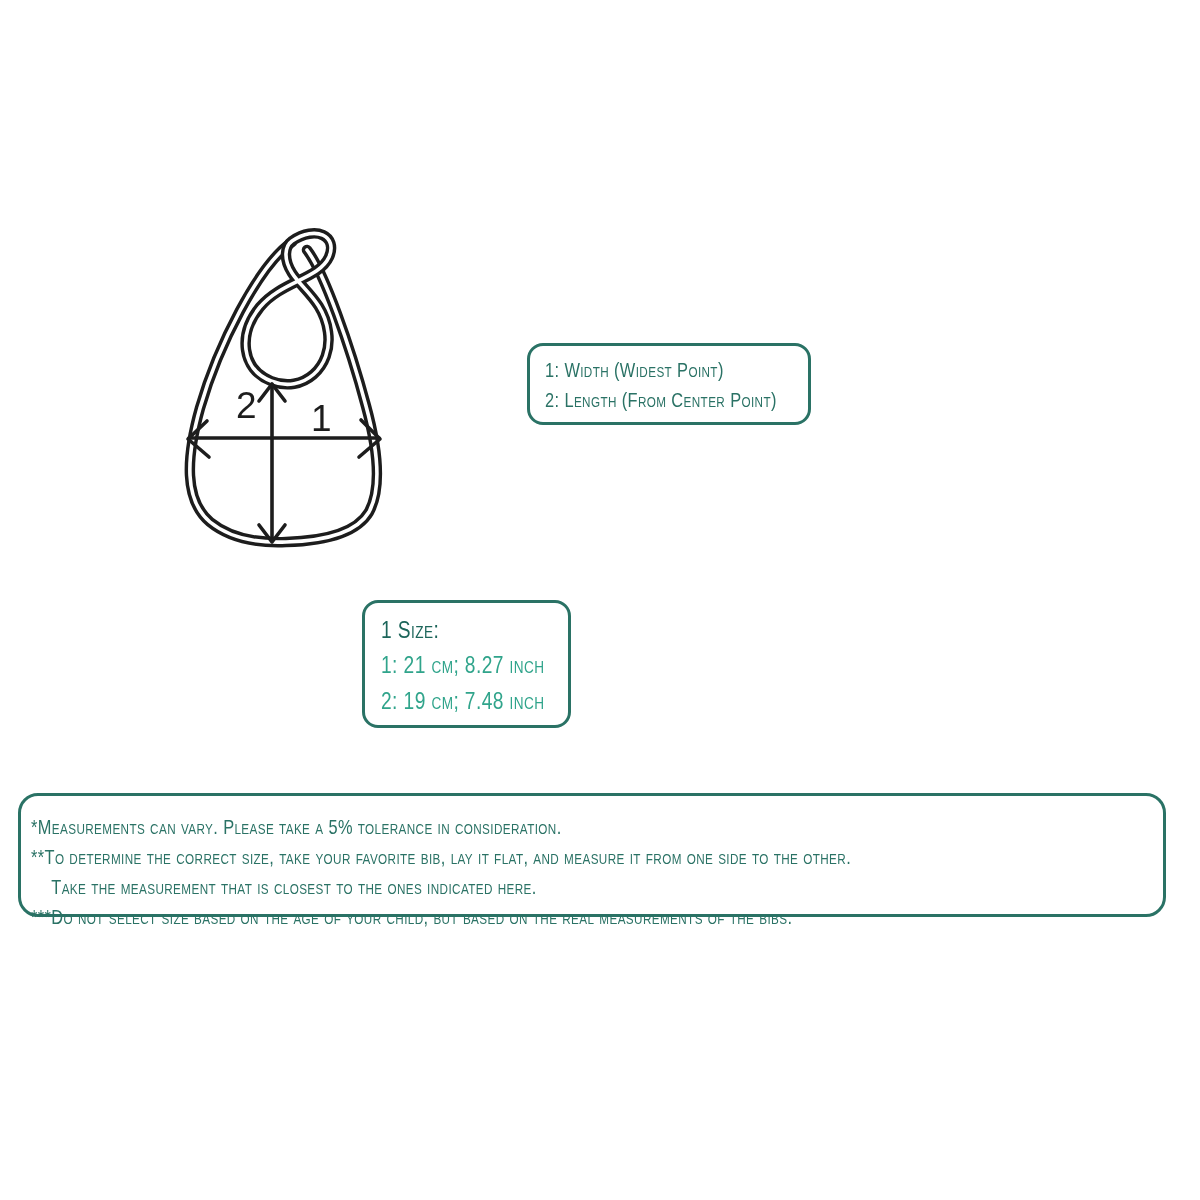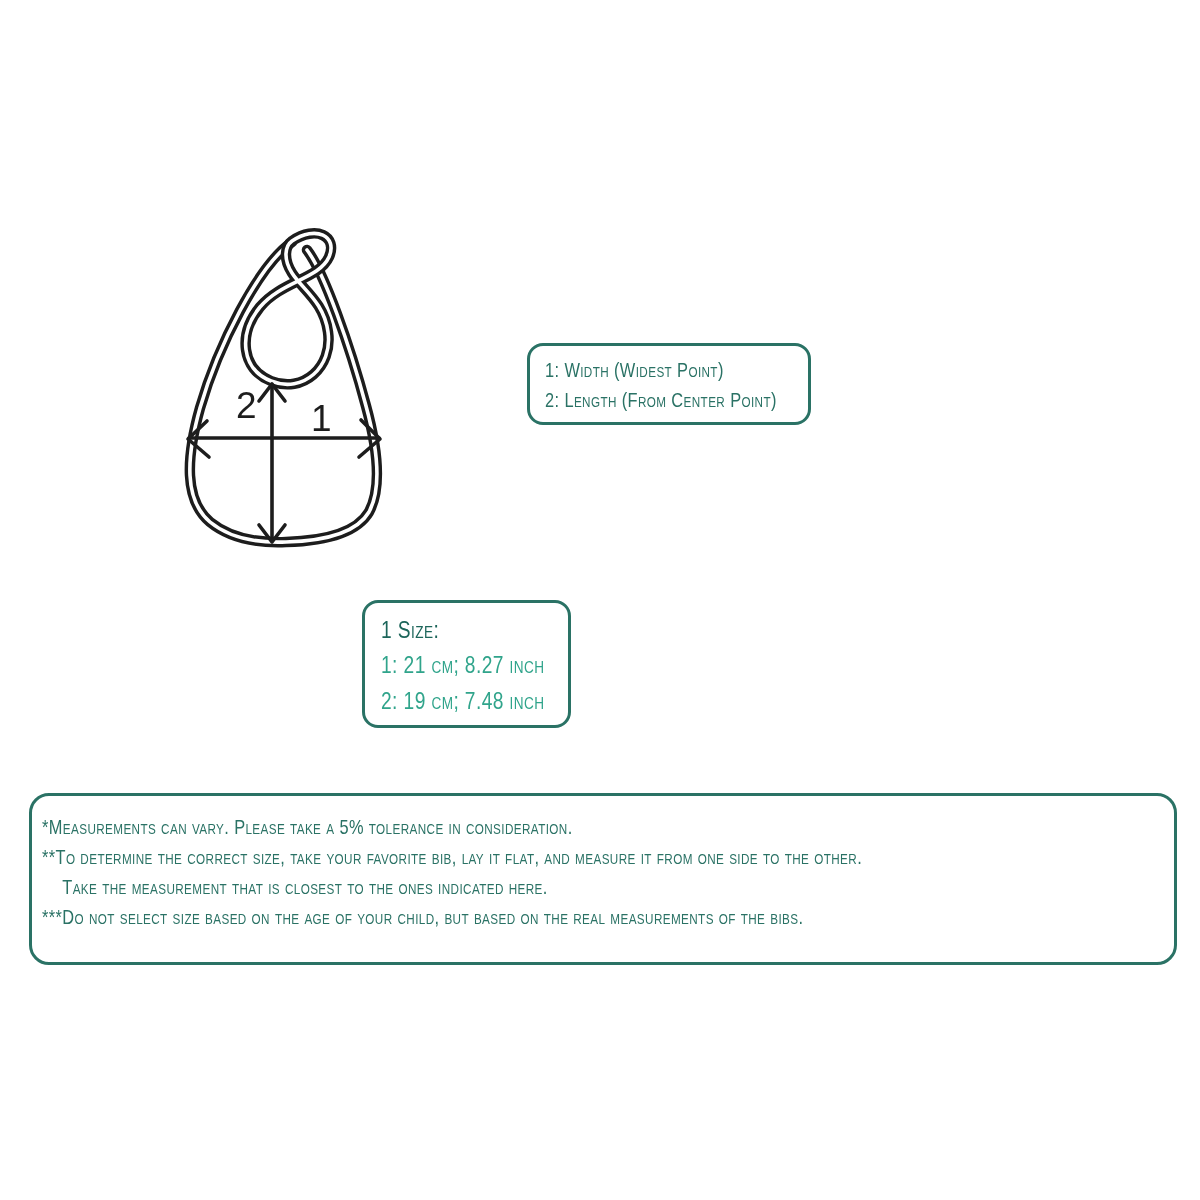--- a/index.html
+++ b/index.html
@@ -64,24 +64,23 @@
   .size-line {
     font-variant: small-caps;
     font-size: 24px; line-height: 36px;
     letter-spacing: 0.5px;
     color: var(--green);
     white-space: nowrap;
     transform: scaleX(0.8);
     transform-origin: left center;
   }
   .notes-box {
-    left: 18px; top: 793px; width: 1148px; height: 172px;
+    left: 18px; top: 793px; width: 1148px; height: 124px;
     border-radius: 20px;
     padding: 16px 0 0 10px;
-    margin-left: 11px;
   }
   .note-line {
     font-variant: small-caps;
     font-size: 21px; line-height: 30px;
     letter-spacing: 0.5px;
     color: var(--teal);
     white-space: nowrap;
     transform: scaleX(0.78);
     transform-origin: left center;
   }

